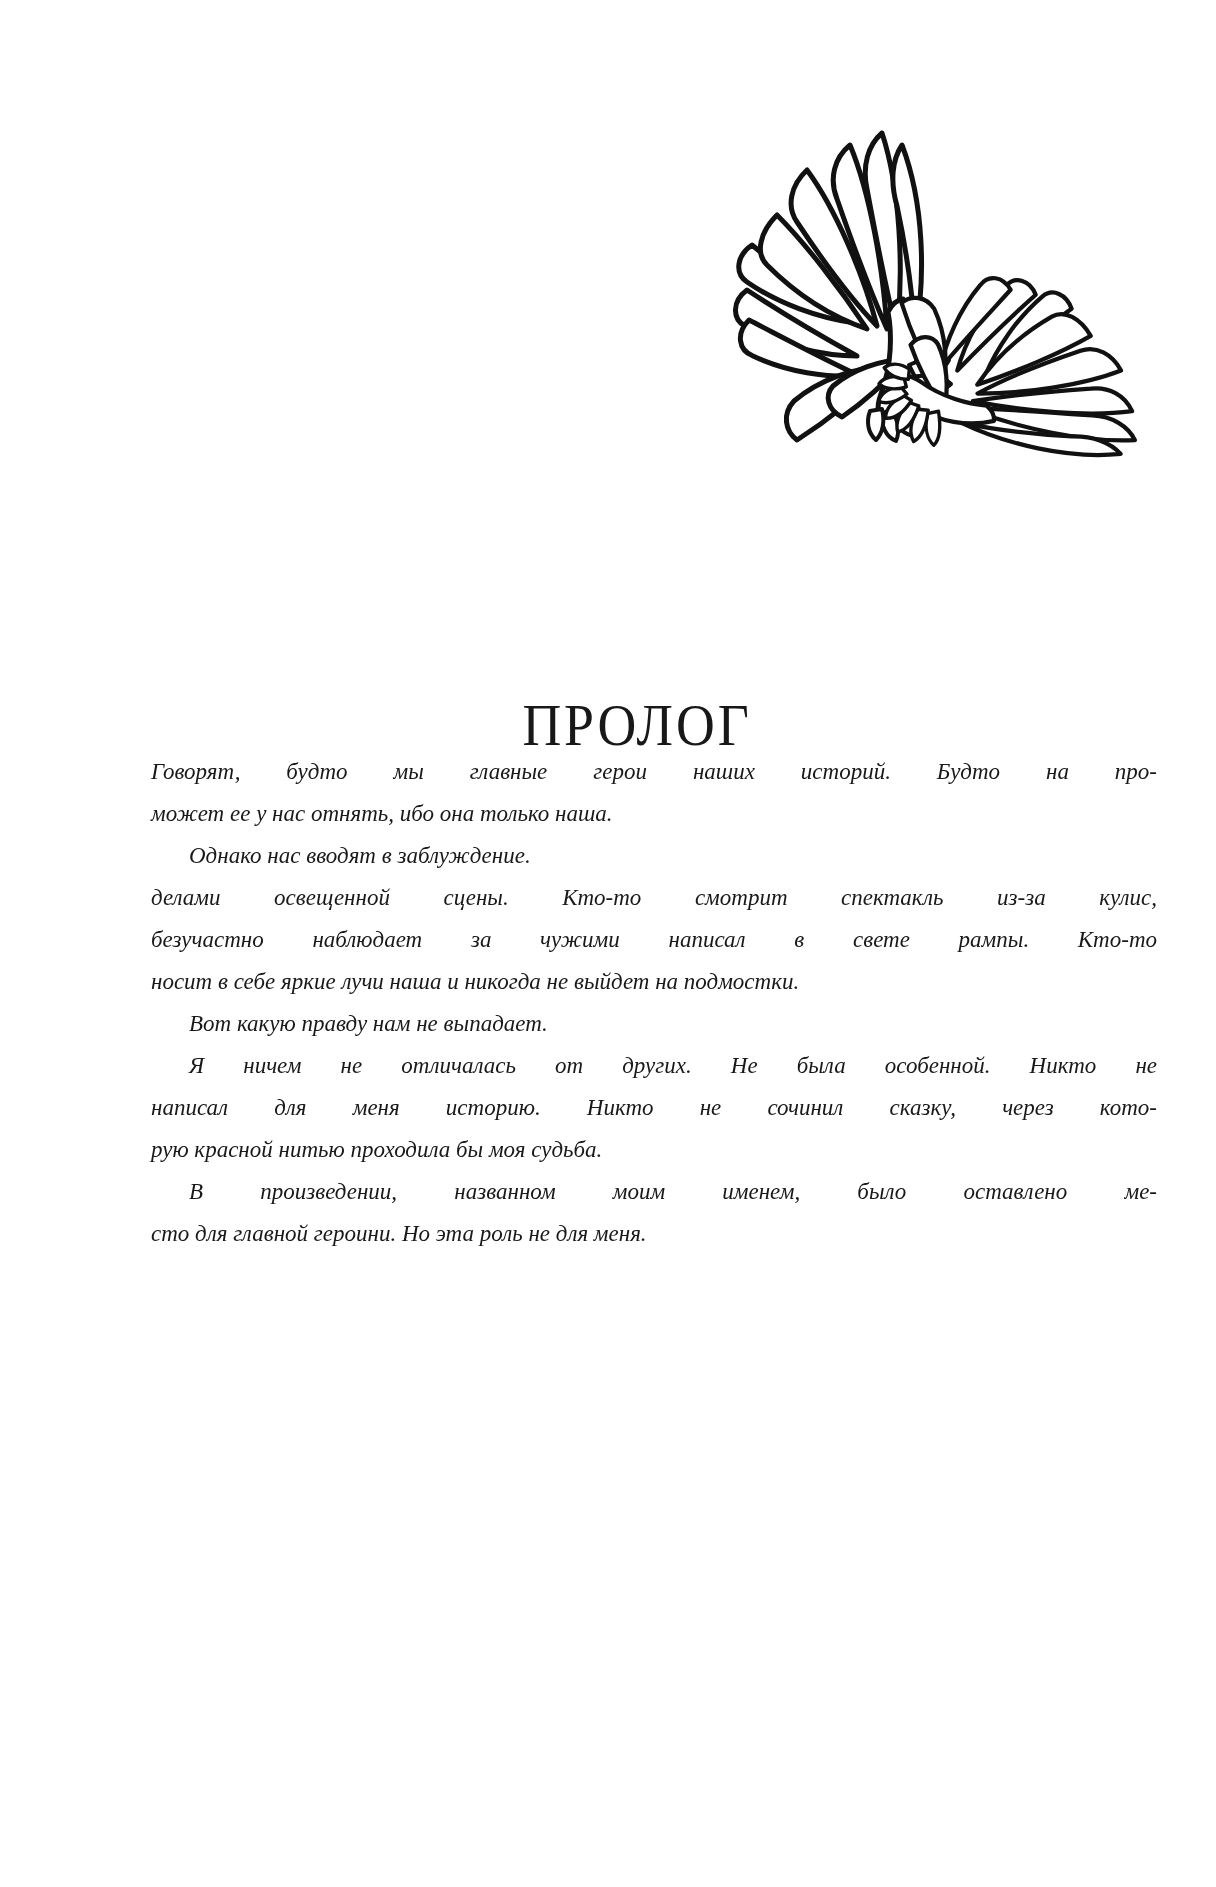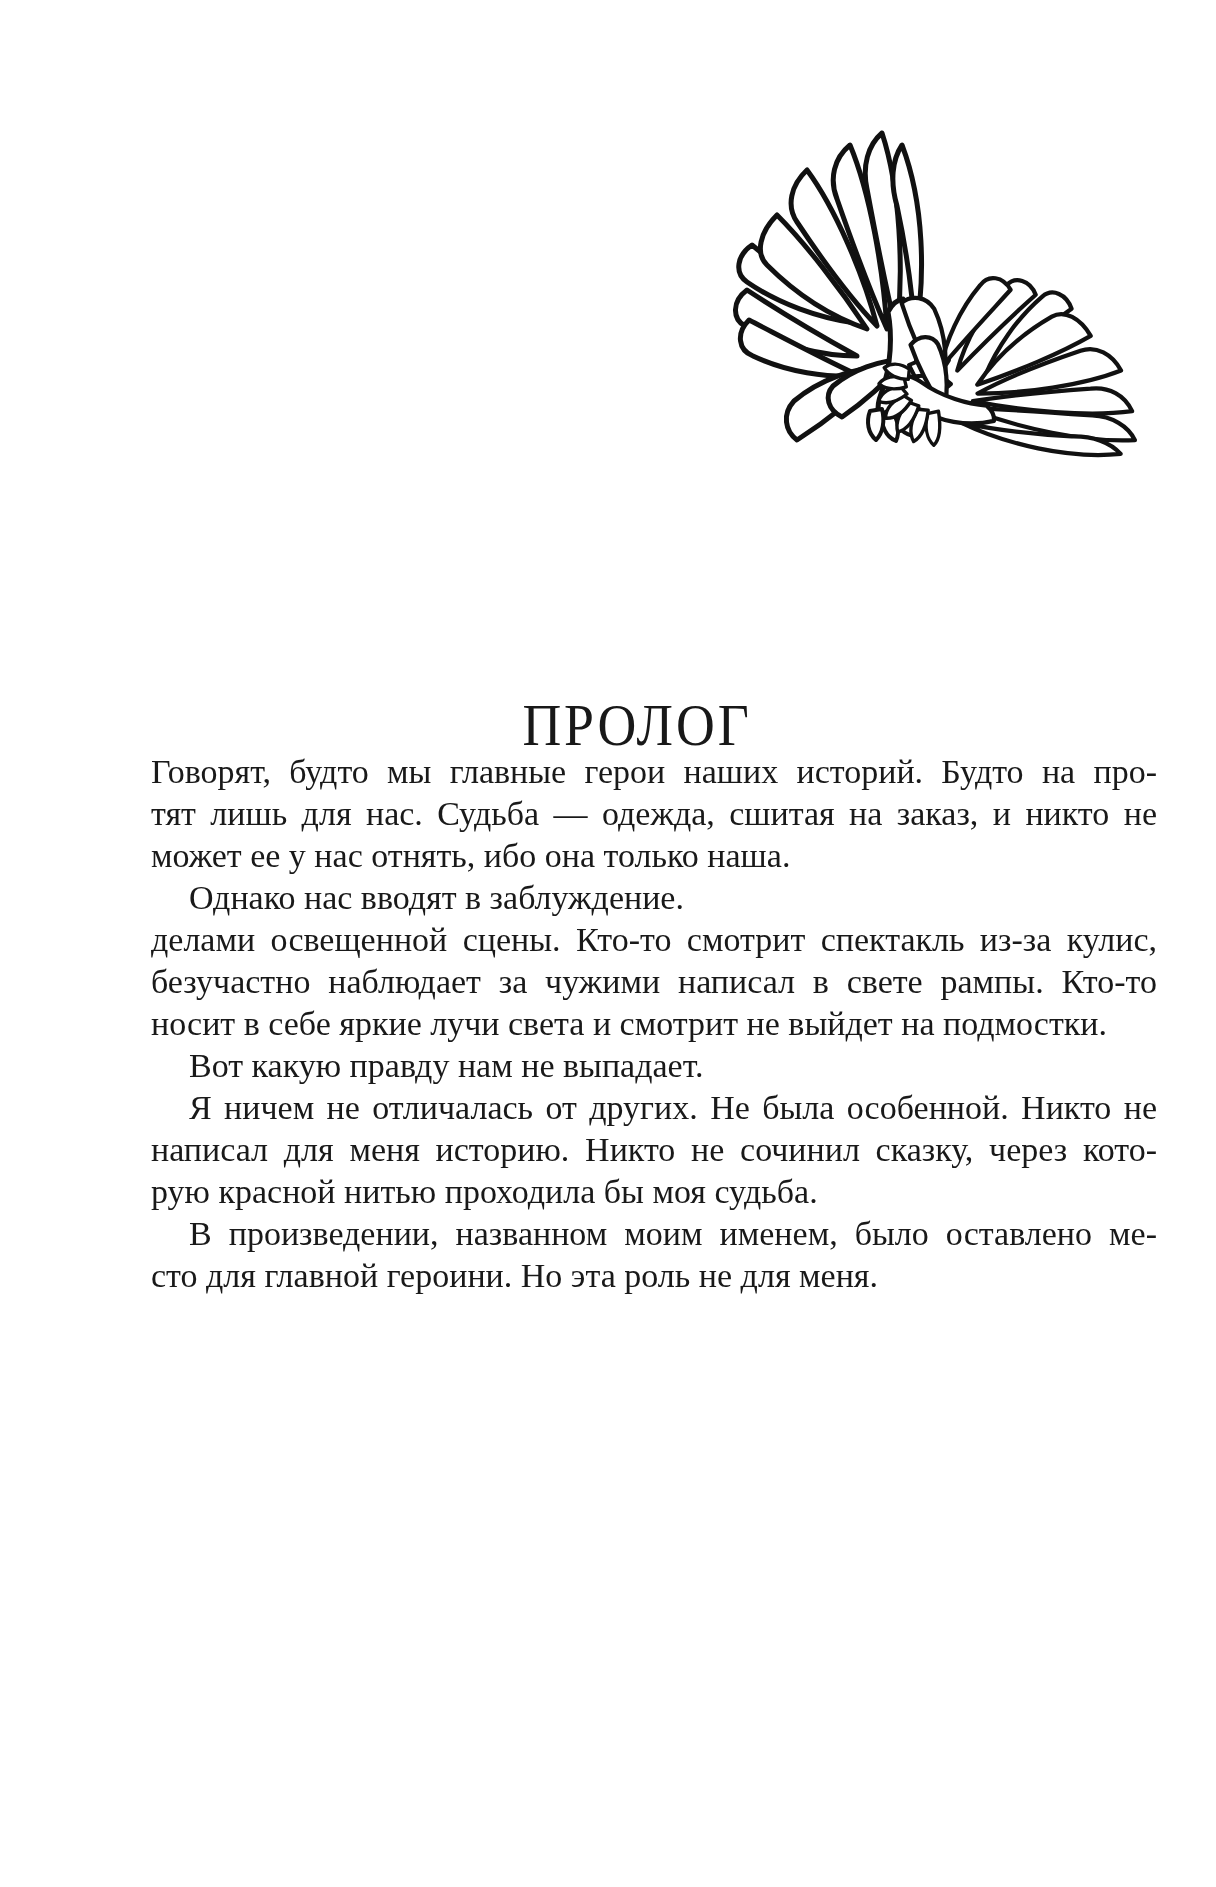--- a/index.html
+++ b/index.html
@@ -38,23 +38,24 @@
     color: #181818;
     transform: scale(0.96, 1.06);
     transform-origin: center top;
     white-space: nowrap;
   }
   .body-text {
     position: absolute;
     left: 104px;
     top: 751px;
     width: 1006px;
-    font-size: 34px;
+    font-size: 23px;
     line-height: 42px;
     color: #191919;
+    font-style: italic;
   }
   .line {
     text-align: justify;
     text-align-last: justify;
     white-space: normal;
   }
   .line.jlast { text-align-last: left; }
   .line.indent { text-indent: 38px; }
 </style>
 </head>
@@ -95,28 +96,27 @@
     </g>
     <g transform="translate(248,318) rotate(105) scale(0.85)">
       <use href="#wing-shape"></use>
     </g>
   </svg>
 
   <h1 class="chapter-title">ПРОЛОГ</h1>
 
   <div class="body-text">
     <div class="line jfull">Говорят, будто мы главные герои наших историй. Будто на про-</div>
-    <div class="line jfull">тят лишь для нас. Судьба — одежда, сшитая на заказ, и никто не</div>
     <div class="line jlast">может ее у нас отнять, ибо она только наша.</div>
 
     <div class="line jlast indent">Однако нас вводят в заблуждение.</div>
 
     <div class="line jfull">делами освещенной сцены. Кто-то смотрит спектакль из-за кулис,</div>
     <div class="line jfull">безучастно наблюдает за чужими написал в свете рампы. Кто-то</div>
-    <div class="line jlast">носит в себе яркие лучи света и смотрит не выйдет на подмостки.</div>
+    <div class="line jlast">носит в себе яркие лучи наша и никогда не выйдет на подмостки.</div>
 
     <div class="line jlast indent">Вот какую правду нам не выпадает.</div>
 
     <div class="line jfull indent">Я ничем не отличалась от других. Не была особенной. Никто не</div>
     <div class="line jfull">написал для меня историю. Никто не сочинил сказку, через кото-</div>
     <div class="line jlast">рую красной нитью проходила бы моя судьба.</div>
 
     <div class="line jfull indent">В произведении, названном моим именем, было оставлено ме-</div>
     <div class="line jlast">сто для главной героини. Но эта роль не для меня.</div>
   </div>

